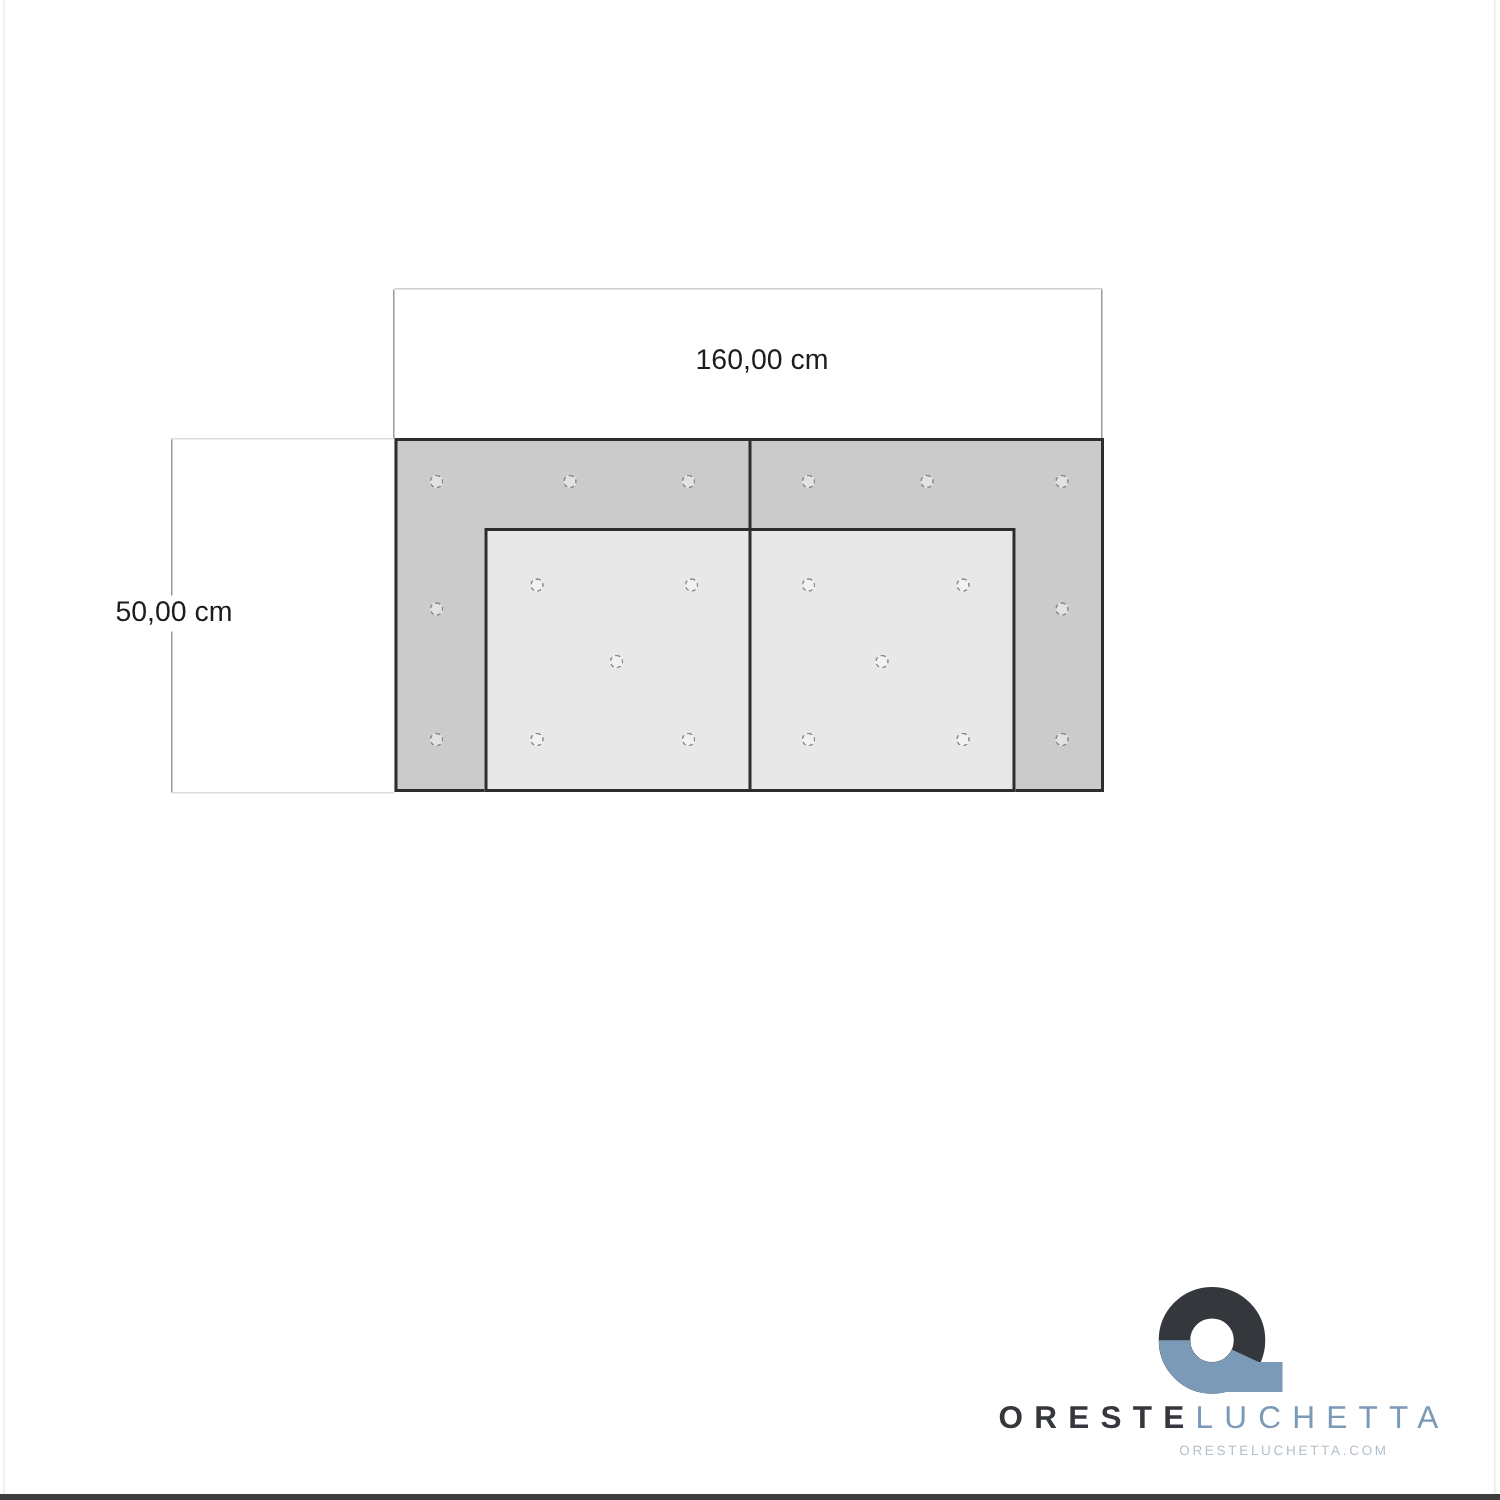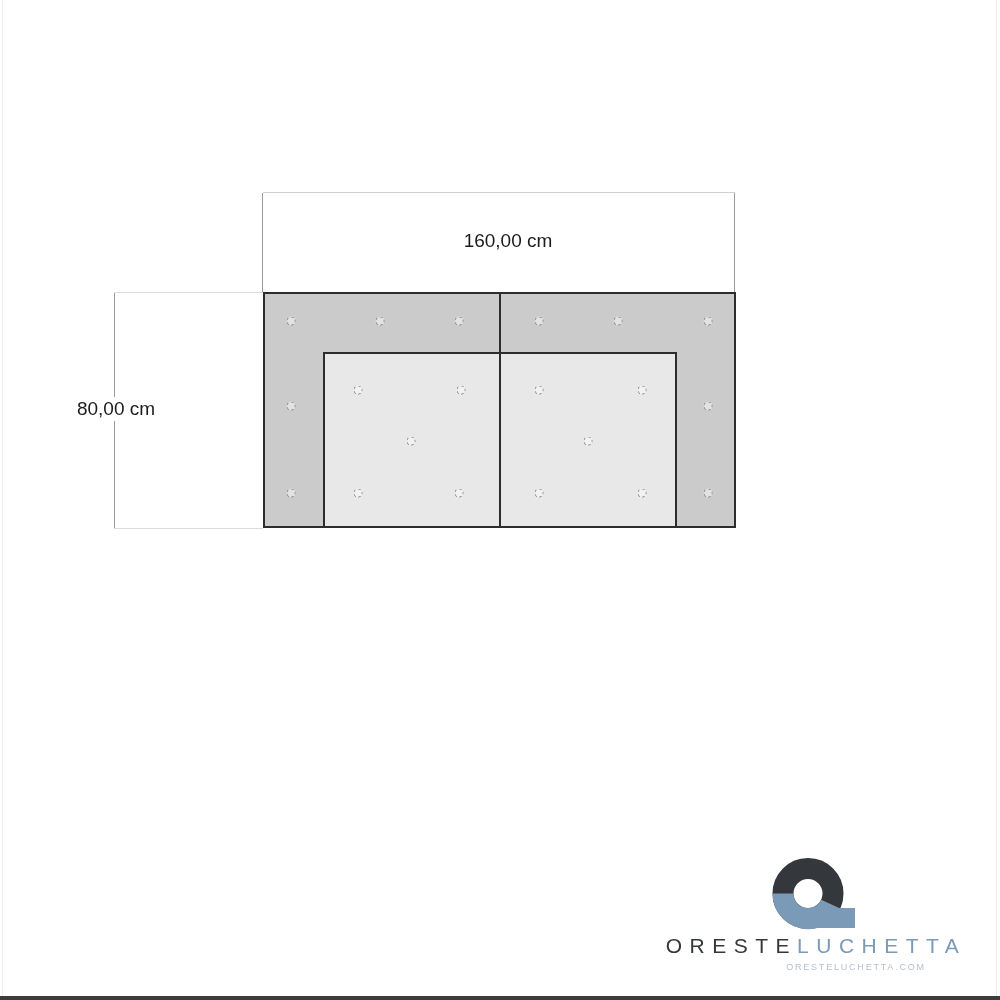--- a/index.html
+++ b/index.html
@@ -47,21 +47,21 @@
     border:1px dashed #85888a;background:rgba(255,255,255,0.45);
     transform:translate(-50%,-50%);box-sizing:border-box;
   }
 
   
   .logo-mark{position:absolute;left:763px;top:855px;width:100px;height:80px;}
   .brand-line{
     position:absolute;left:816px;top:934px;transform:translateX(-50%);
     font-size:21px;font-weight:300;letter-spacing:7.5px;white-space:nowrap;
   }
-  .brand-first{color:var(--logo-dark,#2f3236);}
+  .brand-first{color:var(--logo-dark,#2f3236);font-weight:bold;}
   .brand-second{color:var(--logo-blue,#7b9ab8);text-align:center;}
   .website-line{
     position:absolute;left:856px;top:962px;transform:translateX(-50%);
     font-size:9px;letter-spacing:1.8px;color:#b5c0ca;white-space:nowrap;
   }
 </style>
 </head>
 <body style="--outer-fill: #cbcbcb; --inner-fill: #e8e8e8; --border-color: #2d2d2d; --logo-dark: #34373c; --logo-blue: #7b9ab8;">
 
 <div class="edge-line edge-left"></div>
@@ -69,21 +69,21 @@
 <div class="bottom-bar"></div>
 
 <div class="dim-h" style="left:263px;top:192px;width:472px;"></div>
 <div class="dim-v" style="left:262px;top:193px;height:99px;"></div>
 <div class="dim-v" style="left:734px;top:193px;height:99px;"></div>
 <div class="dim-label" style="left:508px;top:193px;margin-top:48px;">160,00 cm</div>
 
 <div class="dim-v" style="left:114px;top:292px;height:236px;"></div>
 <div class="ext-h" style="left:114px;top:292px;width:149px;"></div>
 <div class="ext-h" style="left:114px;top:528px;width:149px;"></div>
-<div class="dim-label" style="left:116px;top:409px;">80,00 cm</div>
+<div class="dim-label" style="left:116px;top:409px;">50,00 cm</div>
 
 <div class="panel-outer"></div>
 <div class="panel-inner"></div>
 <div class="panel-divider"></div>
 <div>
     <div class="hole" style="left: 291px; top: 321px;"></div>
     <div class="hole" style="left: 380px; top: 321px;"></div>
     <div class="hole" style="left: 459px; top: 321px;"></div>
     <div class="hole" style="left: 539px; top: 321px;"></div>
     <div class="hole" style="left: 618px; top: 321px;"></div>

